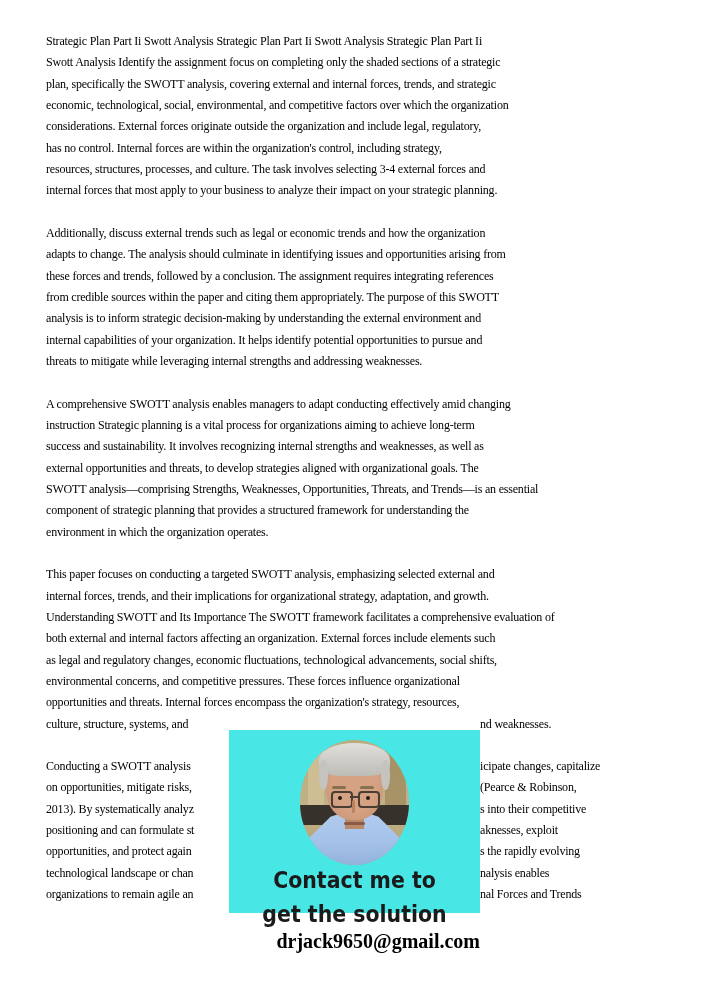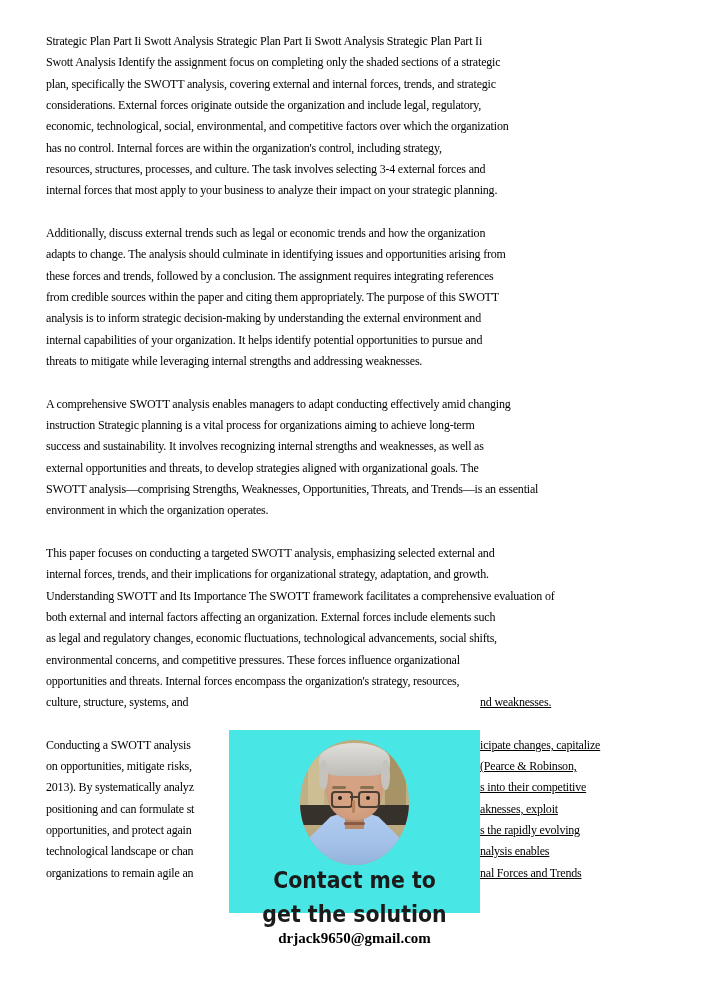--- a/index.html
+++ b/index.html
@@ -21,21 +21,21 @@
     letter-spacing: -0.2px;
     color: #000000;
   }
   .para { margin: 0 0 21.33px 0; }
   .line {
     height: 21.33px;
     line-height: 21.33px;
     white-space: nowrap;
     position: relative;
   }
-  .frag-right { position: absolute; left: 434px; top: 0; text-decoration: underline; }
+  .frag-right { position: absolute; left: 434px; top: 0; }
 
   
   .ad-card {
     position: absolute;
     left: 229px; top: 730px;
     width: 251px; height: 183px;
     background: #48E7E6;
     z-index: 5;
   }
 
@@ -87,58 +87,59 @@
     font-family: "DejaVu Sans", sans-serif;
     font-weight: bold;
     font-size: 20.5px;
     line-height: 29px;
     color: #1b1b1b;
     transform: scaleY(1.15);
     transform-origin: 50% 0;
   }
   .ad-email {
     position: absolute; left: 0; top: 200px; width: 100%;
-    text-align: center;
+    text-align: right;
     font-family: "Liberation Serif", serif;
     font-weight: bold;
-    font-size: 15px;
+    font-size: 20px;
     color: #000000;
   }
 </style>
 </head>
 <body>
 
 <div class="page">
 
   <div class="doc">
       <div class="para">
         <div class="line">Strategic Plan Part Ii Swott Analysis Strategic Plan Part Ii Swott Analysis Strategic Plan Part Ii</div>
         <div class="line">Swott Analysis Identify the assignment focus on completing only the shaded sections of a strategic</div>
         <div class="line">plan, specifically the SWOTT analysis, covering external and internal forces, trends, and strategic</div>
+        <div class="line">economic, technological, social, environmental, and competitive factors over which the organization</div>
         <div class="line">considerations. External forces originate outside the organization and include legal, regulatory,</div>
-        <div class="line">economic, technological, social, environmental, and competitive factors over which the organization</div>
         <div class="line">has no control. Internal forces are within the organization's control, including strategy,</div>
         <div class="line">resources, structures, processes, and culture. The task involves selecting 3-4 external forces and</div>
         <div class="line">internal forces that most apply to your business to analyze their impact on your strategic planning.</div>
       </div>
       <div class="para">
         <div class="line">Additionally, discuss external trends such as legal or economic trends and how the organization</div>
         <div class="line">adapts to change. The analysis should culminate in identifying issues and opportunities arising from</div>
         <div class="line">these forces and trends, followed by a conclusion. The assignment requires integrating references</div>
         <div class="line">from credible sources within the paper and citing them appropriately. The purpose of this SWOTT</div>
         <div class="line">analysis is to inform strategic decision-making by understanding the external environment and</div>
         <div class="line">internal capabilities of your organization. It helps identify potential opportunities to pursue and</div>
         <div class="line">threats to mitigate while leveraging internal strengths and addressing weaknesses.</div>
       </div>
       <div class="para">
         <div class="line">A comprehensive SWOTT analysis enables managers to adapt conducting effectively amid changing</div>
         <div class="line">instruction Strategic planning is a vital process for organizations aiming to achieve long-term</div>
         <div class="line">success and sustainability. It involves recognizing internal strengths and weaknesses, as well as</div>
         <div class="line">external opportunities and threats, to develop strategies aligned with organizational goals. The</div>
         <div class="line">SWOTT analysis—comprising Strengths, Weaknesses, Opportunities, Threats, and Trends—is an essential</div>
+        <div class="line">component of strategic planning that provides a structured framework for understanding the</div>
         <div class="line">environment in which the organization operates.</div>
       </div>
       <div class="para">
         <div class="line">This paper focuses on conducting a targeted SWOTT analysis, emphasizing selected external and</div>
         <div class="line">internal forces, trends, and their implications for organizational strategy, adaptation, and growth.</div>
         <div class="line">Understanding SWOTT and Its Importance The SWOTT framework facilitates a comprehensive evaluation of</div>
         <div class="line">both external and internal factors affecting an organization. External forces include elements such</div>
         <div class="line">as legal and regulatory changes, economic fluctuations, technological advancements, social shifts,</div>
         <div class="line">environmental concerns, and competitive pressures. These forces influence organizational</div>
         <div class="line">opportunities and threats. Internal forces encompass the organization's strategy, resources,</div>

